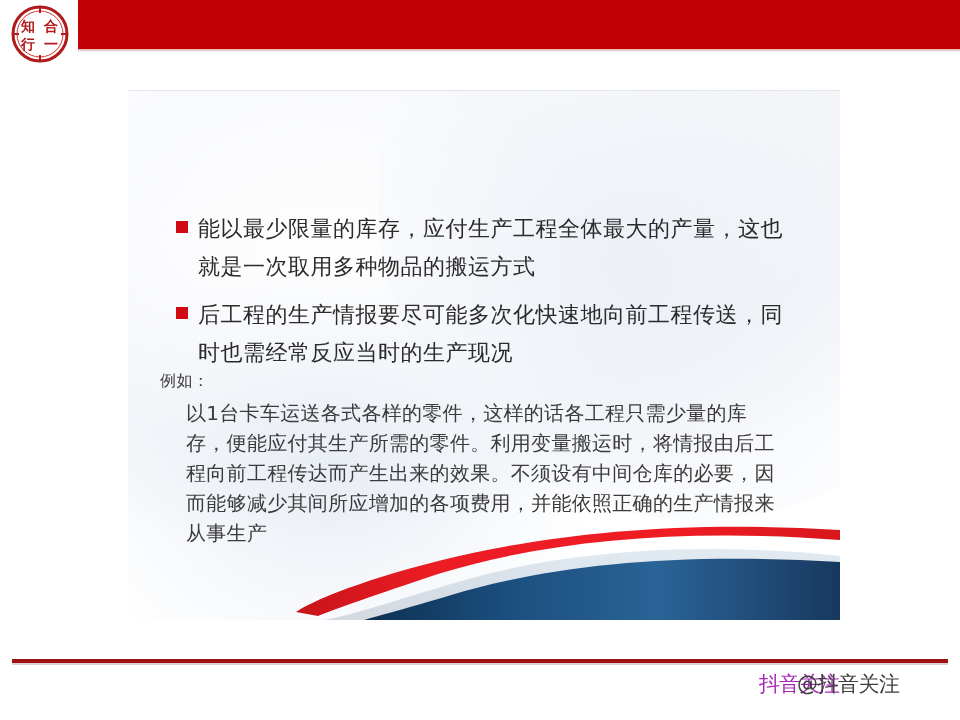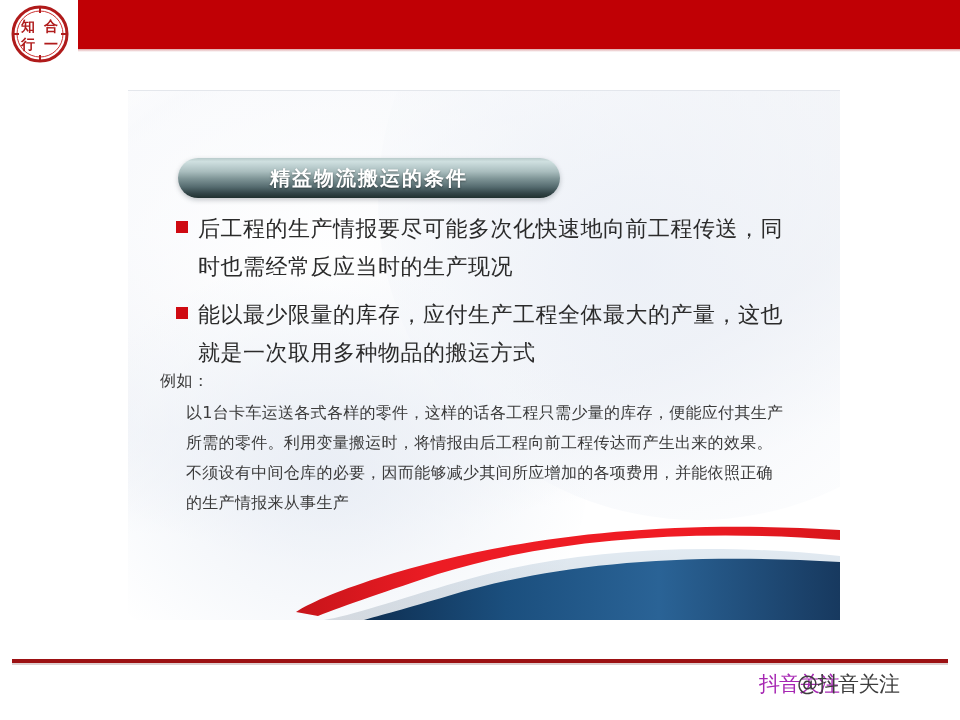--- a/index.html
+++ b/index.html
@@ -142,21 +142,21 @@
   }
   .example-label {
     font-size: 16px;
     color: #3b3b3b;
     line-height: 26px;
     letter-spacing: 0.4px;
   }
   .example-body {
     margin-top: 4px;
     padding-left: 26px;
-    font-size: 16px;
+    font-size: 20px;
     line-height: 30px;
     color: #3b3b3b;
     letter-spacing: 0.3px;
     width: 600px;
   }
 
   
   .swoosh {
     position: absolute;
     left: 0; bottom: 0;
@@ -226,32 +226,29 @@
 </div>
 
 <div class="card">
   <div class="card-swirl-a"></div>
   <div class="card-swirl-b"></div>
   <div class="card-swirl-c"></div>
   <div class="card-edge-top"></div>
 
   <div class="card-inner">
 
-    <div class="title-plate">
-      <span class="title-plate-text">精益物流搬运的条件</span>
-    </div>
 
     <div class="bullets">
       <div class="bullet-row">
         <span class="bullet-mark"></span>
-        <span class="bullet-text">后工程的生产情报要尽可能多次化快速地向前工程传送，同时也需经常反应当时的生产现况</span>
+        <span class="bullet-text">能以最少限量的库存，应付生产工程全体最大的产量，这也就是一次取用多种物品的搬运方式</span>
       </div>
       <div class="bullet-row">
         <span class="bullet-mark"></span>
-        <span class="bullet-text">能以最少限量的库存，应付生产工程全体最大的产量，这也就是一次取用多种物品的搬运方式</span>
+        <span class="bullet-text">后工程的生产情报要尽可能多次化快速地向前工程传送，同时也需经常反应当时的生产现况</span>
       </div>
     </div>
 
     <div class="example">
       <div class="example-label">例如：</div>
       <div class="example-body">以1台卡车运送各式各样的零件，这样的话各工程只需少量的库存，便能应付其生产所需的零件。利用变量搬运时，将情报由后工程向前工程传达而产生出来的效果。不须设有中间仓库的必要，因而能够减少其间所应增加的各项费用，并能依照正确的生产情报来从事生产</div>
     </div>
 
     <div class="swoosh">
       <svg width="712" height="120" viewBox="0 0 712 120" preserveAspectRatio="none" xmlns="http://www.w3.org/2000/svg">

